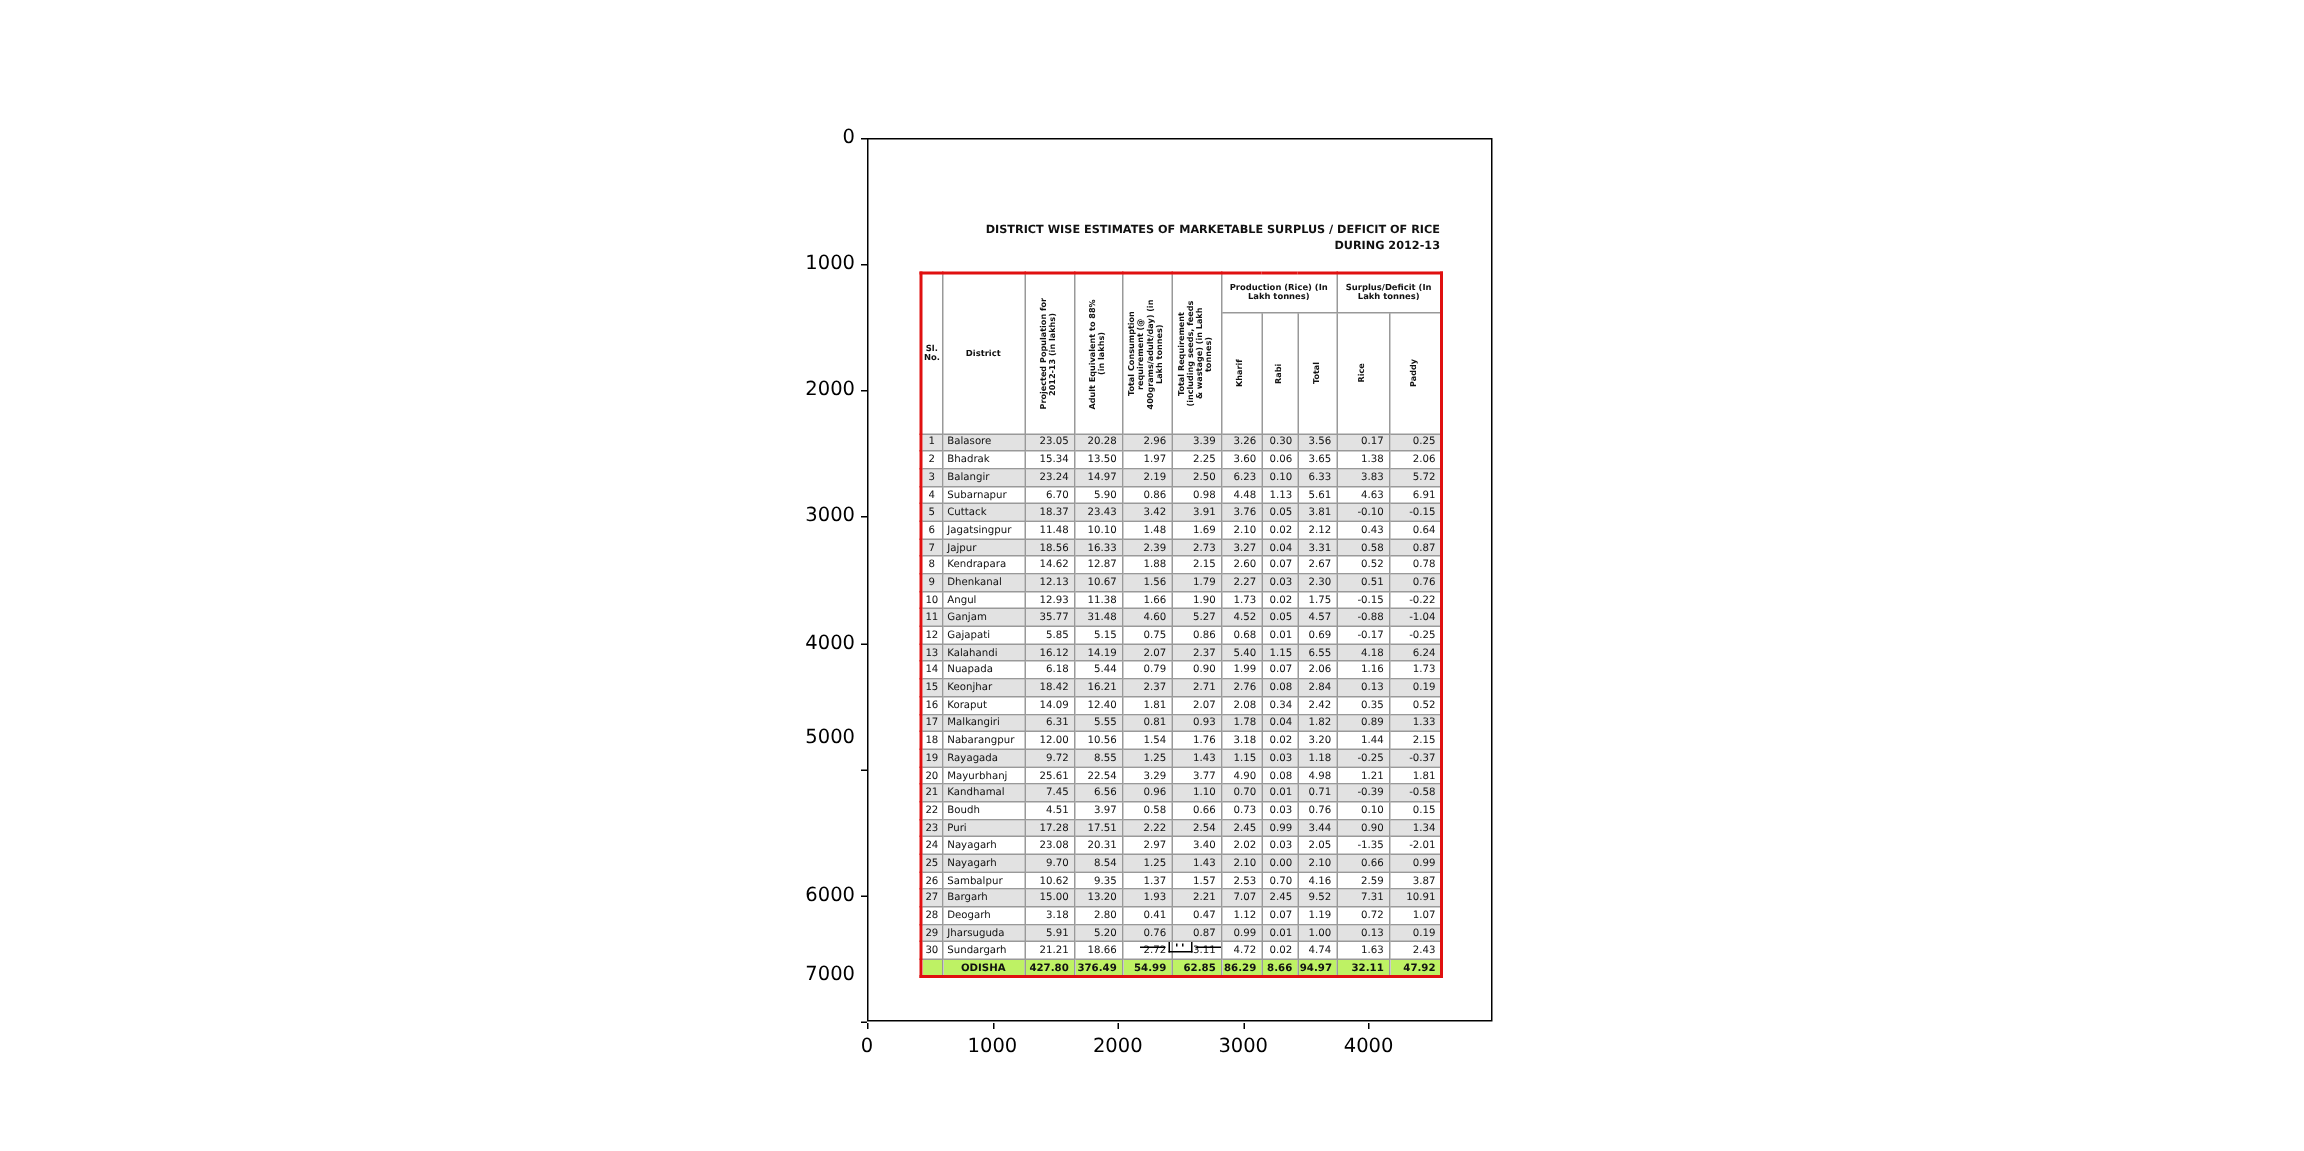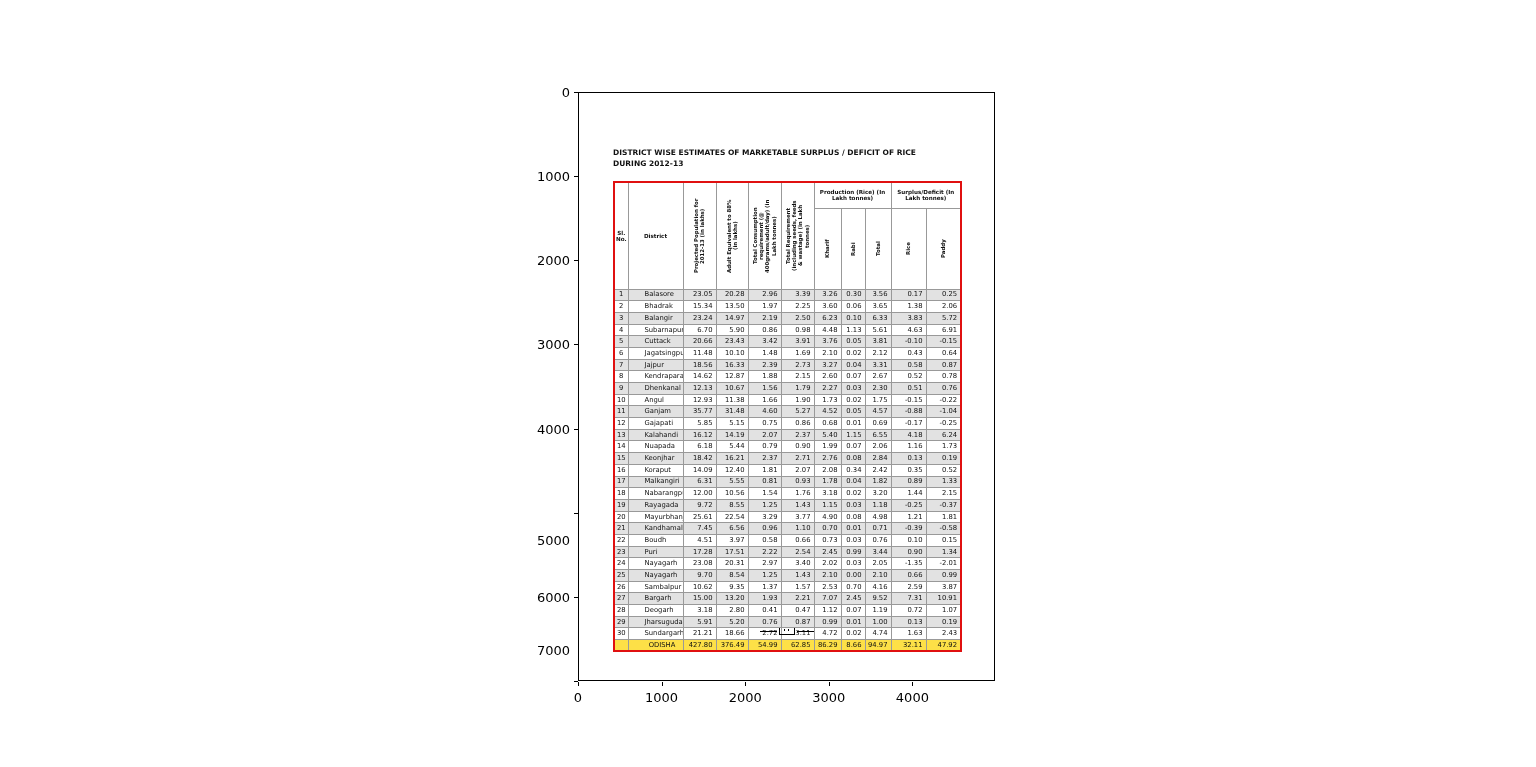--- a/index.html
+++ b/index.html
@@ -8,40 +8,40 @@
   
   #plot-frame{position:absolute;left:578px;top:92px;width:417px;height:589px;
               border:1px solid #000;box-sizing:border-box;background:#fff;}
   .ytick{position:absolute;width:4px;height:1px;background:#000;left:574px;}
   .xtick{position:absolute;width:1px;height:4px;background:#000;top:682px;}
   .ytick-label{position:absolute;font-size:13px;color:#000;text-align:right;width:46px;
                transform:translateY(-50%);}
   .xtick-label{position:absolute;font-size:13px;color:#000;text-align:center;width:46px;
                transform:translateX(-50%);top:690px;}
   
-  #fig-title{position:absolute;left:613px;top:148px;width:347px;text-align:left;
+  #fig-title{position:absolute;left:613px;top:148px;width:347px;text-align:right;
              font-size:7.5px;font-weight:bold;color:#111;line-height:1.45;}
   #district-table{position:absolute;left:613px;top:181px;width:347px;border-collapse:collapse;
                   table-layout:fixed;border:2px solid #e01010;background:#fff;color:#111;}
   #district-table th,#district-table td{border:1px solid #999;box-sizing:border-box;
                   overflow:hidden;white-space:nowrap;}
   #district-table thead th{font-weight:600;font-size:5.6px;background:#fff;white-space:normal;}
   .rot{writing-mode:vertical-rl;transform:rotate(180deg);font-size:5.4px;line-height:1.15;
        padding:2px 0;height:76px;text-align:center;margin:0 auto;}
   th.rot-cell{vertical-align:middle;padding:0;}
   th.group-head{font-size:5.8px;font-weight:600;height:26px;vertical-align:middle;border-bottom:1px solid #000;}
   th.plain-head{font-size:6.2px;vertical-align:middle;}
   tbody td,tfoot td{font-size:6.8px;height:11.7px;padding:0 3px 0 1px;text-align:right;line-height:1;}
   td.sl{text-align:center;padding:0;}
-  td.dist{text-align:left;padding-left:16px;margin-top:20px;}
+  td.dist{text-align:left;padding-left:3px;margin-top:20px;}
   tr.stripe td{background:#e2e2e2;}
   tr.pairend td{border-bottom:1px solid #1a1a1a;}
   tbody td,thead th{border-color:#8a8a8a;}
   .gb{border-left:1px solid #000 !important;}
-  tfoot td{font-weight:normal;background:#fde047;border-top:1px solid #000;}
+  tfoot td{font-weight:bold;background:#bef264;border-top:1px solid #000;}
   
   #caption-marker{position:absolute;left:613px;top:628px;width:347px;display:flex;
                   align-items:center;justify-content:center;gap:2px;}
   .cap-line{width:17px;height:1px;background:#000;}
   .cap-bracket{width:14px;height:6px;border-left:1px solid #000;border-right:1px solid #000;
                border-bottom:1px solid #000;position:relative;}
   .cap-bracket i{position:absolute;top:1px;width:1px;height:2px;background:#000;}
   .cap-bracket i.d1{left:4px;} .cap-bracket i.d2{left:8px;}
 </style>
 </head>
@@ -55,21 +55,21 @@
       <div class="ytick-label" style="top: 92px; left: 524px;">0</div>
       <div class="ytick" style="top: 176.14px;"></div>
       <div class="ytick-label" style="top: 176.14px; left: 524px;">1000</div>
       <div class="ytick" style="top: 260.28px;"></div>
       <div class="ytick-label" style="top: 260.28px; left: 524px;">2000</div>
       <div class="ytick" style="top: 344.42px;"></div>
       <div class="ytick-label" style="top: 344.42px; left: 524px;">3000</div>
       <div class="ytick" style="top: 428.56px;"></div>
       <div class="ytick-label" style="top: 428.56px; left: 524px;">4000</div>
       <div class="ytick" style="top: 512.7px;"></div>
-      <div class="ytick-label" style="top: 540px; left: 524px;">5000</div>
+      <div class="ytick-label" style="top: 492px; left: 524px;">5000</div>
       <div class="ytick" style="top: 596.84px;"></div>
       <div class="ytick-label" style="top: 596.84px; left: 524px;">6000</div>
       <div class="ytick" style="top: 680.98px;"></div>
       <div class="ytick-label" style="top: 650px; left: 524px;">7000</div>
     </div>
   <div id="xticks">
       <div class="xtick" style="left: 578px;"></div>
       <div class="xtick-label" style="left: 578px;">0</div>
       <div class="xtick" style="left: 661.6px;"></div>
       <div class="xtick-label" style="left: 661.6px;">1000</div>
@@ -186,21 +186,21 @@
           <td>0.98</td>
           <td class="gb">4.48</td>
           <td>1.13</td>
           <td>5.61</td>
           <td class="gb">4.63</td>
           <td>6.91</td>
         </tr>
         <tr class="stripe">
           <td class="sl">5</td>
           <td class="dist">Cuttack</td>
-          <td>20.66</td>
+          <td>18.37</td>
           <td>23.43</td>
           <td>3.42</td>
           <td>3.91</td>
           <td class="gb">3.76</td>
           <td>0.05</td>
           <td>3.81</td>
           <td class="gb">-0.10</td>
           <td>-0.15</td>
         </tr>
         <tr class="pairend">

